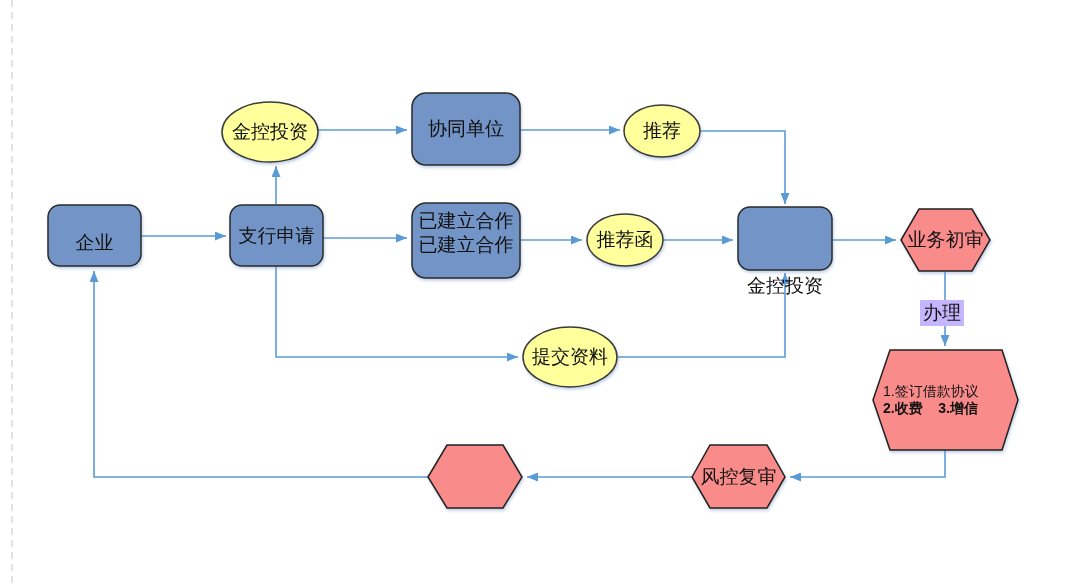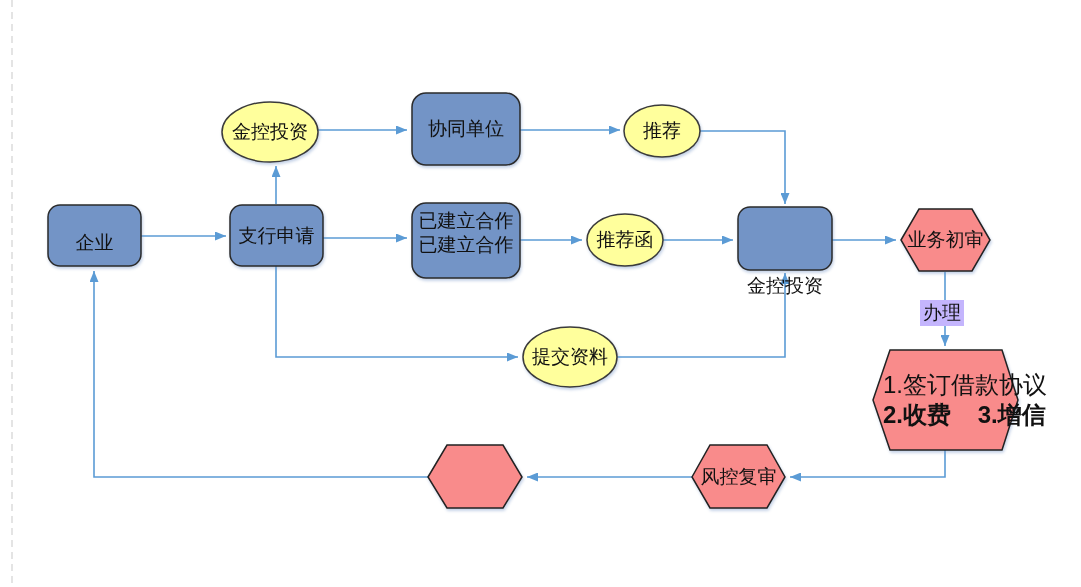--- a/index.html
+++ b/index.html
@@ -36,21 +36,21 @@
     align-items: center;
     justify-content: center;
     text-align: center;
     color: #111111;
     font-size: 19px;
     line-height: 1.25;
     pointer-events: none;
     white-space: nowrap;
   }
   .node-label.small {
-    font-size: 24px;
+    font-size: 14px;
   }
   .node-label.left-align {
     align-items: flex-start;
     text-align: left;
     padding-left: 10px;
     box-sizing: border-box;
   }
   .pre-space {
     white-space: pre;
     font-weight: bold;

